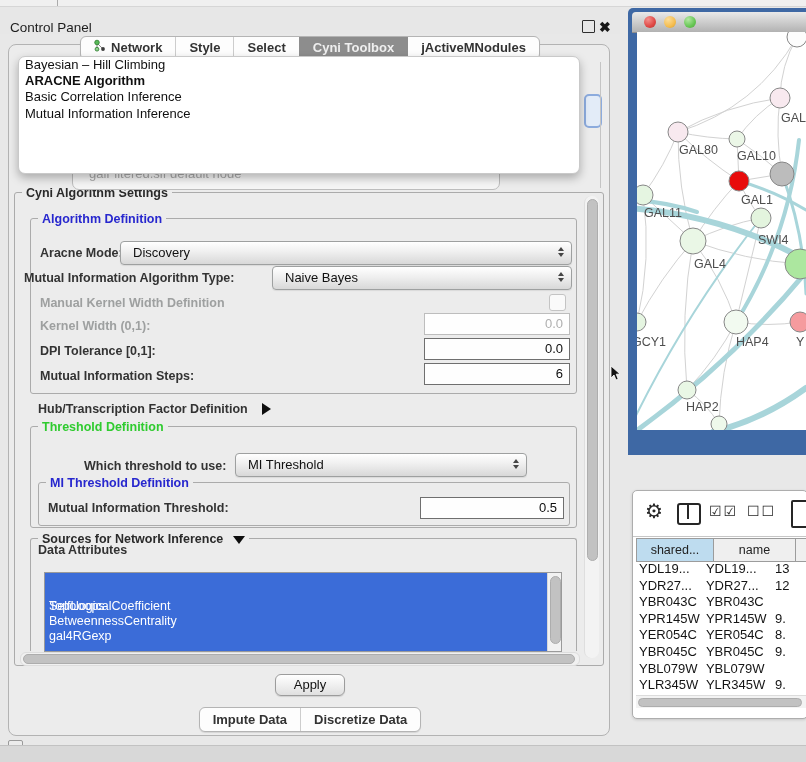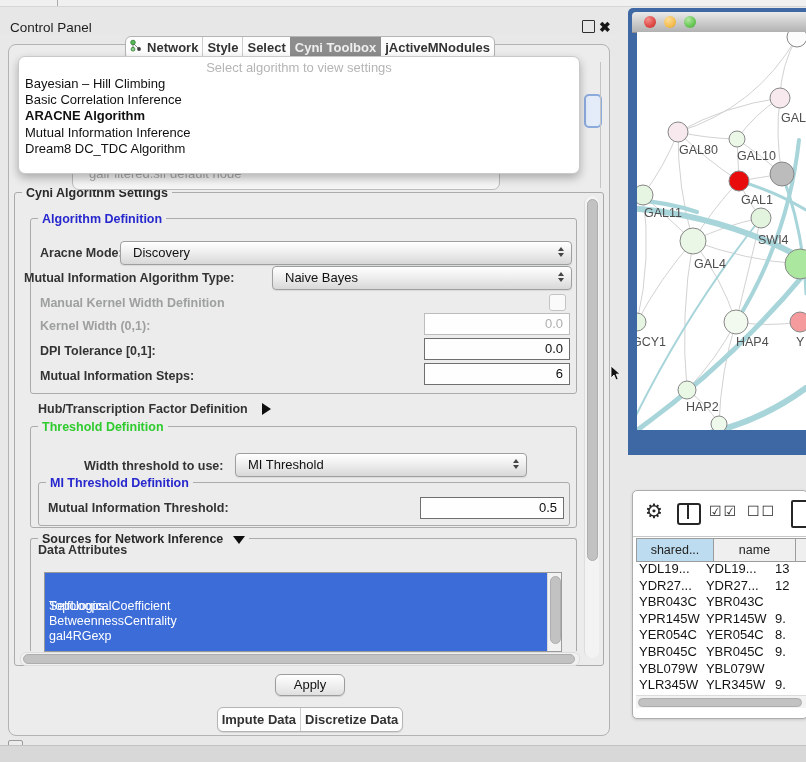--- a/index.html
+++ b/index.html
@@ -10,21 +10,21 @@
   .top-tick{left:57px;top:0;width:1px;height:6px;background:#ABABAB}
   .cp-header{left:0;top:7px;width:620px;height:27px;background:#E7E7E7}
   .cp-title{left:10px;top:7px;height:27px;line-height:27px;font-size:13.5px;color:#1E1E1E}
   .float-ico{left:582px;top:13px;width:11px;height:11px;border:1.5px solid #2F2F2F;border-radius:1px;background:transparent}
   .close-ico{left:599px;top:7px;height:27px;line-height:27px;font-size:14px;font-weight:bold;color:#161616}
   
   .cp-outer{left:8px;top:44px;width:600px;height:690px;background:#ECECEC;border:1px solid #B3B3B3;border-radius:8px}
   
   .tabrow{left:0;width:620px;display:flex;justify-content:center;z-index:5}
   .tabbar{display:inline-flex;background:#FDFDFD;border:1px solid #B4B4B4;border-radius:6px;overflow:hidden;height:22px;box-shadow:0 1px 1px rgba(0,0,0,.10)}
-  .tab{padding:0 4px;line-height:22px;font-size:13px;font-weight:bold;color:#333;display:flex;align-items:center;gap:5px;white-space:nowrap}
+  .tab{padding:0 13px;line-height:22px;font-size:13px;font-weight:bold;color:#333;display:flex;align-items:center;gap:5px;white-space:nowrap}
   .tab + .tab{border-left:1px solid #CDCDCD}
   .tab.sel{background:#8D8D8D;color:#EFEFEF;border-left-color:#8D8D8D}
   .tab.sel + .tab{border-left-color:#8D8D8D}
   
   .popup{left:18px;top:56px;width:560px;height:116px;background:#FFFFFF;border:1px solid #C9C9C9;border-radius:7px;box-shadow:0 4px 10px rgba(0,0,0,.28);z-index:20}
   .popup-header{width:100%;text-align:center;line-height:17px;margin-top:2px;font-size:13px;color:#B5B5B5}
   .pitem{padding-left:6px;line-height:16.2px;font-size:13px;color:#101010;white-space:nowrap}
   .pitem.bold{font-weight:bold}
   
   .ghost-combo{left:72px;top:158px;width:426px;height:30px;border:1px solid #BDBDBD;border-radius:7px;background:#F5F5F5;z-index:1}
@@ -123,27 +123,25 @@
     </div>
 </div>
 
 <div class="abs ghost-combo">
   <span>galFiltered.sif default node</span>
 </div>
 <div class="abs blue-sliver"></div>
 <div class="abs ghost-vline"></div>
 
 <div class="abs popup">
-  <div class="popup-header">Select algorithm to view settings</div>
   <div id="popup-list">
       <div class="pitem">Bayesian – Hill Climbing</div>
+      <div class="pitem bold">ARACNE Algorithm</div>
       <div class="pitem">Basic Correlation Inference</div>
-      <div class="pitem bold">ARACNE Algorithm</div>
       <div class="pitem">Mutual Information Inference</div>
-      <div class="pitem">Dream8 DC_TDC Algorithm</div>
     </div>
 </div>
 
 <div class="abs group" style="left:14px;top:192px;width:588px;height:472px"></div>
 <span class="glabel dark" style="left:22px;top:186px">Cyni Algorithm Settings</span>
 
 <div class="abs sb-track-v" style="left:584px;top:196px;width:14px;height:462px">
   <div class="sb-thumb" style="position:absolute;left:2px;top:3px;width:9px;height:360px"></div>
 </div>
 
@@ -181,21 +179,21 @@
 <div class="abs field active" style="left:424px;top:363px;width:138px">6</div>
 
 <div class="abs" style="left:38px;top:399px">
   <span class="lbl" style="position:static">Hub/Transcription Factor Definition</span>
   <span class="play"></span>
 </div>
 
 <div class="abs group" style="left:30px;top:426px;width:545px;height:100px"></div>
 <span class="glabel green" style="left:38px;top:420px">Threshold Definition</span>
 
-<span class="lbl" style="left:84px;top:459px">Width threshold to use:</span>
+<span class="lbl" style="left:84px;top:459px">Which threshold to use:</span>
 <div class="abs combo" style="left:235px;top:453px;width:290px">
   <span class="cval">MI Threshold</span>
   <span class="stepper">
       <i class="tu"></i>
       <i class="td"></i>
     </span>
 </div>
 
 <div class="abs group" style="left:38px;top:482px;width:530px;height:42px"></div>
 <span class="glabel blue" style="left:46px;top:476px">MI Threshold Definition</span>

